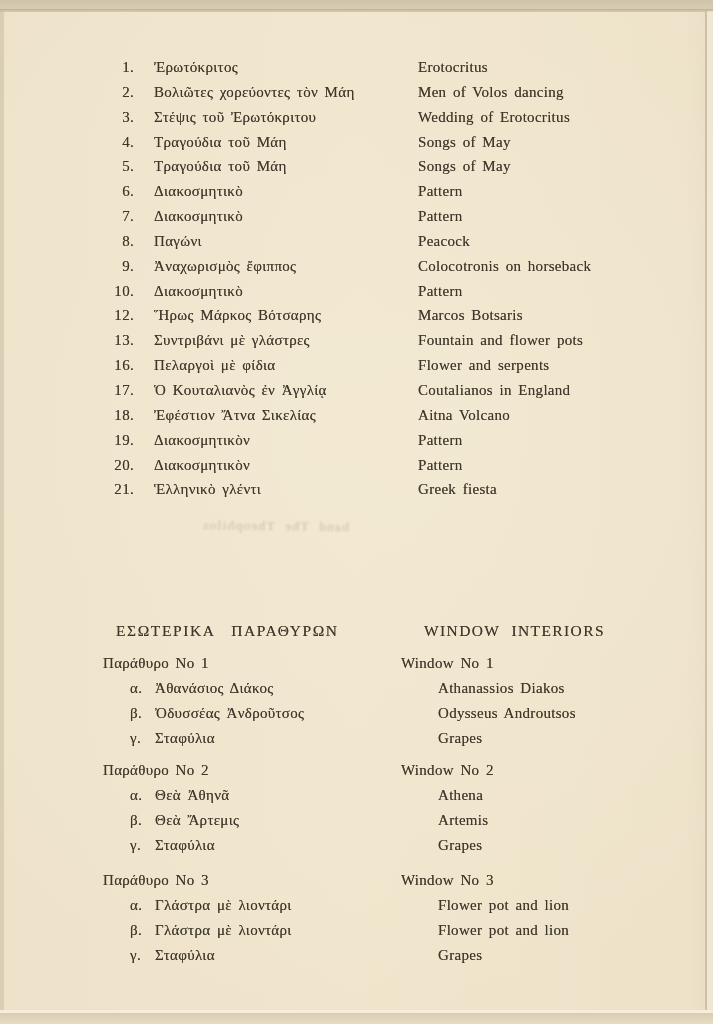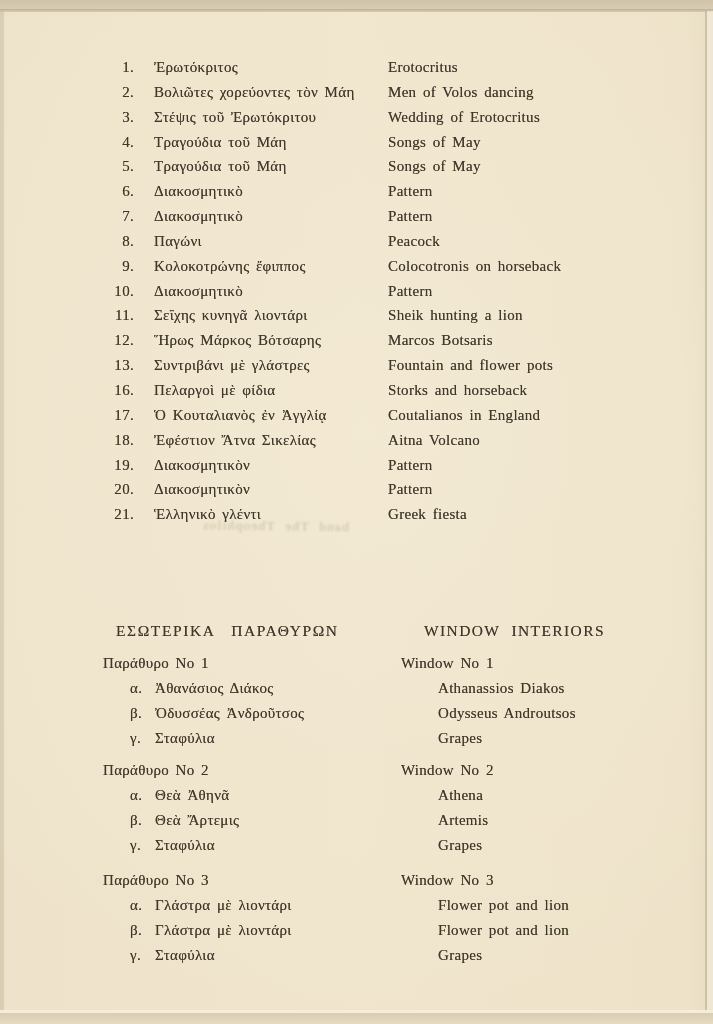--- a/index.html
+++ b/index.html
@@ -40,21 +40,21 @@
     white-space:nowrap;overflow:hidden;
   }
 
   .ink{ text-shadow:0 0 0.45px rgba(63,55,42,0.65); }
 
   
   .catalog{position:absolute;top:59px;left:0;width:713px;}
   .cat-row{position:relative;height:24.857px;font-size:15px;letter-spacing:0.3px;word-spacing:2.5px;}
   .cat-row .num{position:absolute;left:88px;width:46px;text-align:right;}
   .cat-row .gr{position:absolute;left:154px;white-space:nowrap;}
-  .cat-row .en{position:absolute;left:388px;white-space:nowrap;}
+  .cat-row .en{position:absolute;left:418px;white-space:nowrap;}
 
   
   .sec-header{position:absolute;top:622px;left:0;width:713px;height:25px;font-size:15.5px;padding-left:37px;}
   .hdr-gr{position:absolute;left:116px;letter-spacing:1.6px;word-spacing:11px;white-space:nowrap;}
   .hdr-en{position:absolute;left:424px;letter-spacing:1.4px;word-spacing:6px;white-space:nowrap;}
 
   
   .wg{position:absolute;left:0;width:713px;}
   .wg1{top:655px;} .wg2{top:762px;} .wg3{top:872px;}
   .wg-row{position:relative;height:25px;font-size:15px;letter-spacing:0.3px;word-spacing:2.5px;padding-left:28px;}
@@ -115,47 +115,42 @@
         <span class="gr">Διακοσμητικὸ</span>
         <span class="en">Pattern</span>
       </div>
     <div class="cat-row">
         <span class="num">8.</span>
         <span class="gr">Παγώνι</span>
         <span class="en">Peacock</span>
       </div>
     <div class="cat-row">
         <span class="num">9.</span>
-        <span class="gr">Κολοκοτρώνης ἔφιππος</span>
+        <span class="gr">Ἀναχωρισμὸς ἔφιππος</span>
         <span class="en">Colocotronis on horseback</span>
       </div>
     <div class="cat-row">
         <span class="num">10.</span>
         <span class="gr">Διακοσμητικὸ</span>
         <span class="en">Pattern</span>
-      </div>
-    <div class="cat-row">
-        <span class="num">11.</span>
-        <span class="gr">Σεΐχης κυνηγᾶ λιοντάρι</span>
-        <span class="en">Sheik hunting a lion</span>
       </div>
     <div class="cat-row">
         <span class="num">12.</span>
         <span class="gr">Ἥρως Μάρκος Βότσαρης</span>
         <span class="en">Marcos Botsaris</span>
       </div>
     <div class="cat-row">
         <span class="num">13.</span>
         <span class="gr">Συντριβάνι μὲ γλάστρες</span>
         <span class="en">Fountain and flower pots</span>
       </div>
     <div class="cat-row">
         <span class="num">16.</span>
         <span class="gr">Πελαργοὶ μὲ φίδια</span>
-        <span class="en">Storks and horseback</span>
+        <span class="en">Flower and serpents</span>
       </div>
     <div class="cat-row">
         <span class="num">17.</span>
         <span class="gr">Ὁ Κουταλιανὸς ἐν Ἀγγλίᾳ</span>
         <span class="en">Coutalianos in England</span>
       </div>
     <div class="cat-row">
         <span class="num">18.</span>
         <span class="gr">Ἐφέστιον Ἄτνα Σικελίας</span>
         <span class="en">Aitna Volcano</span>

